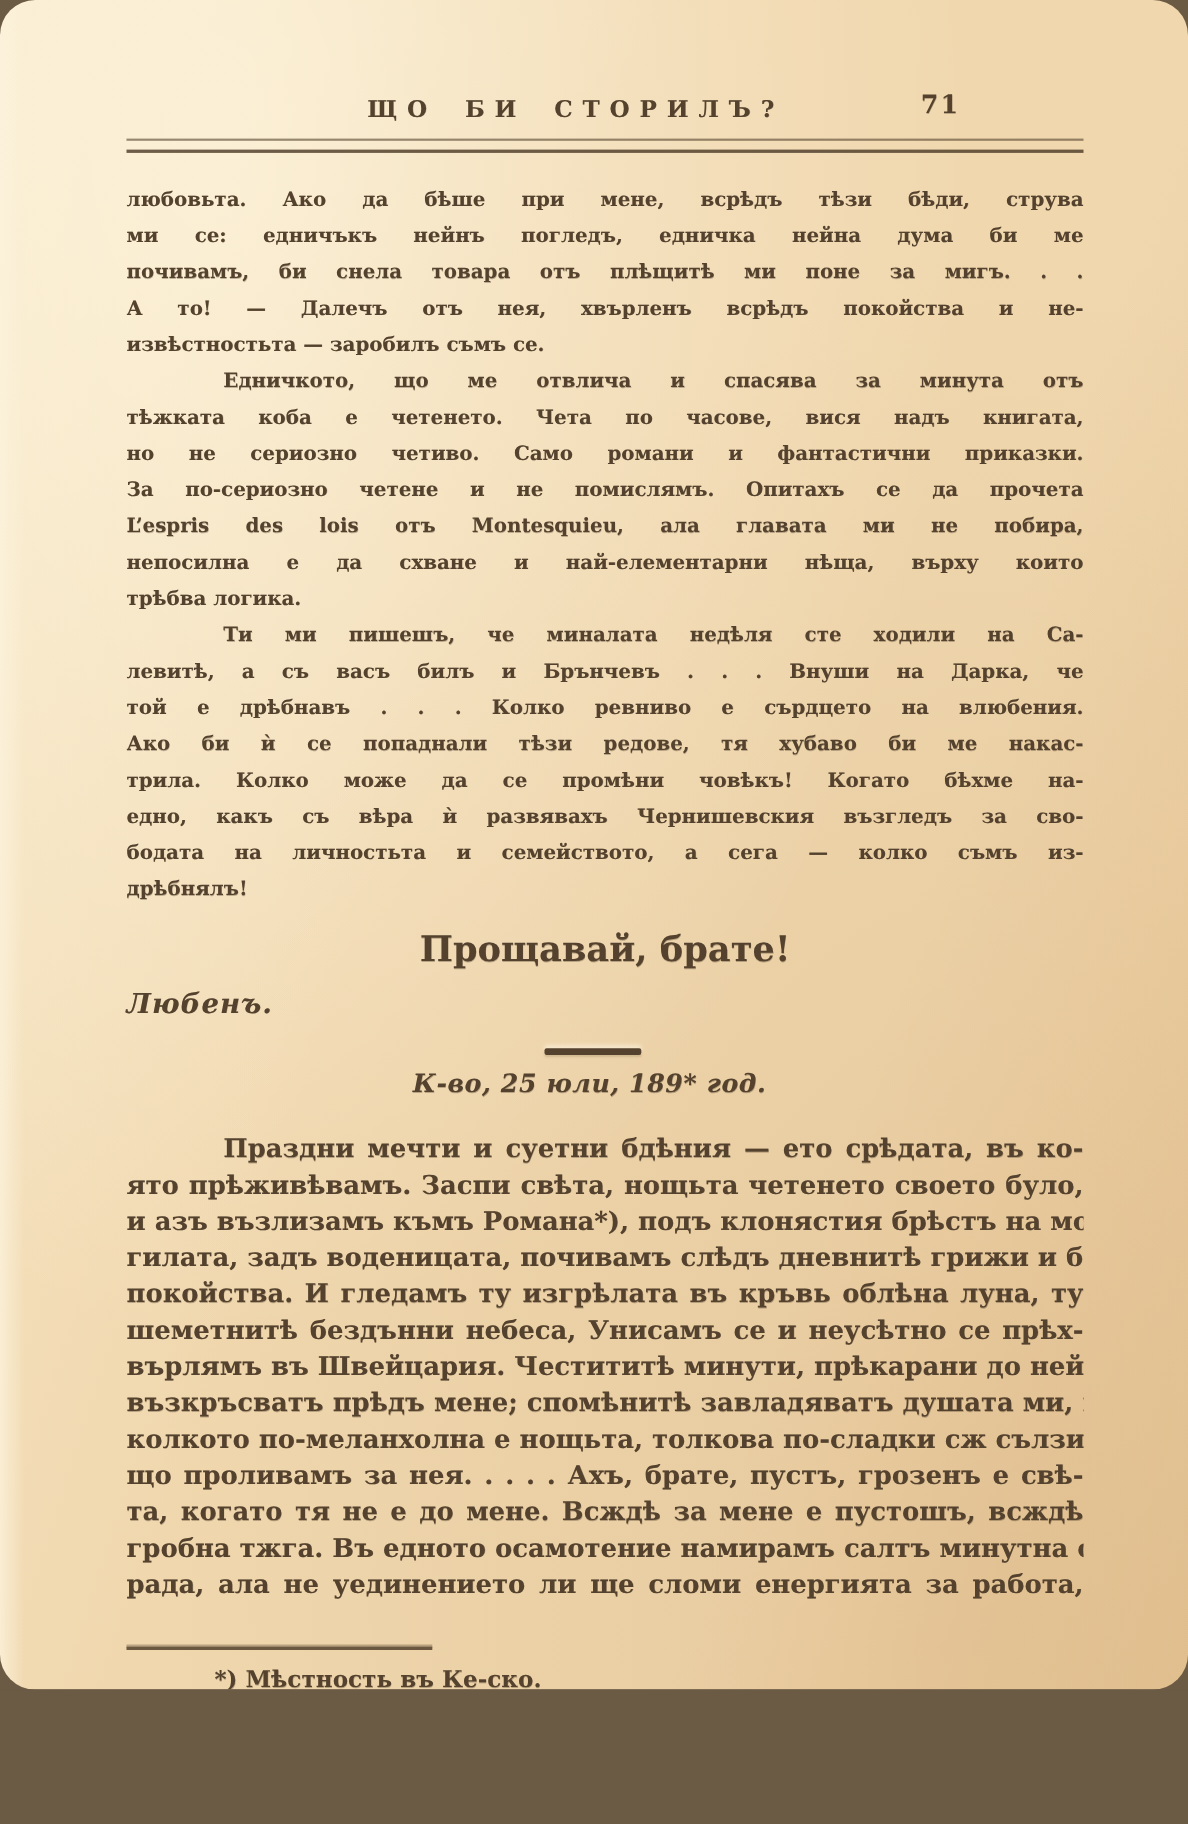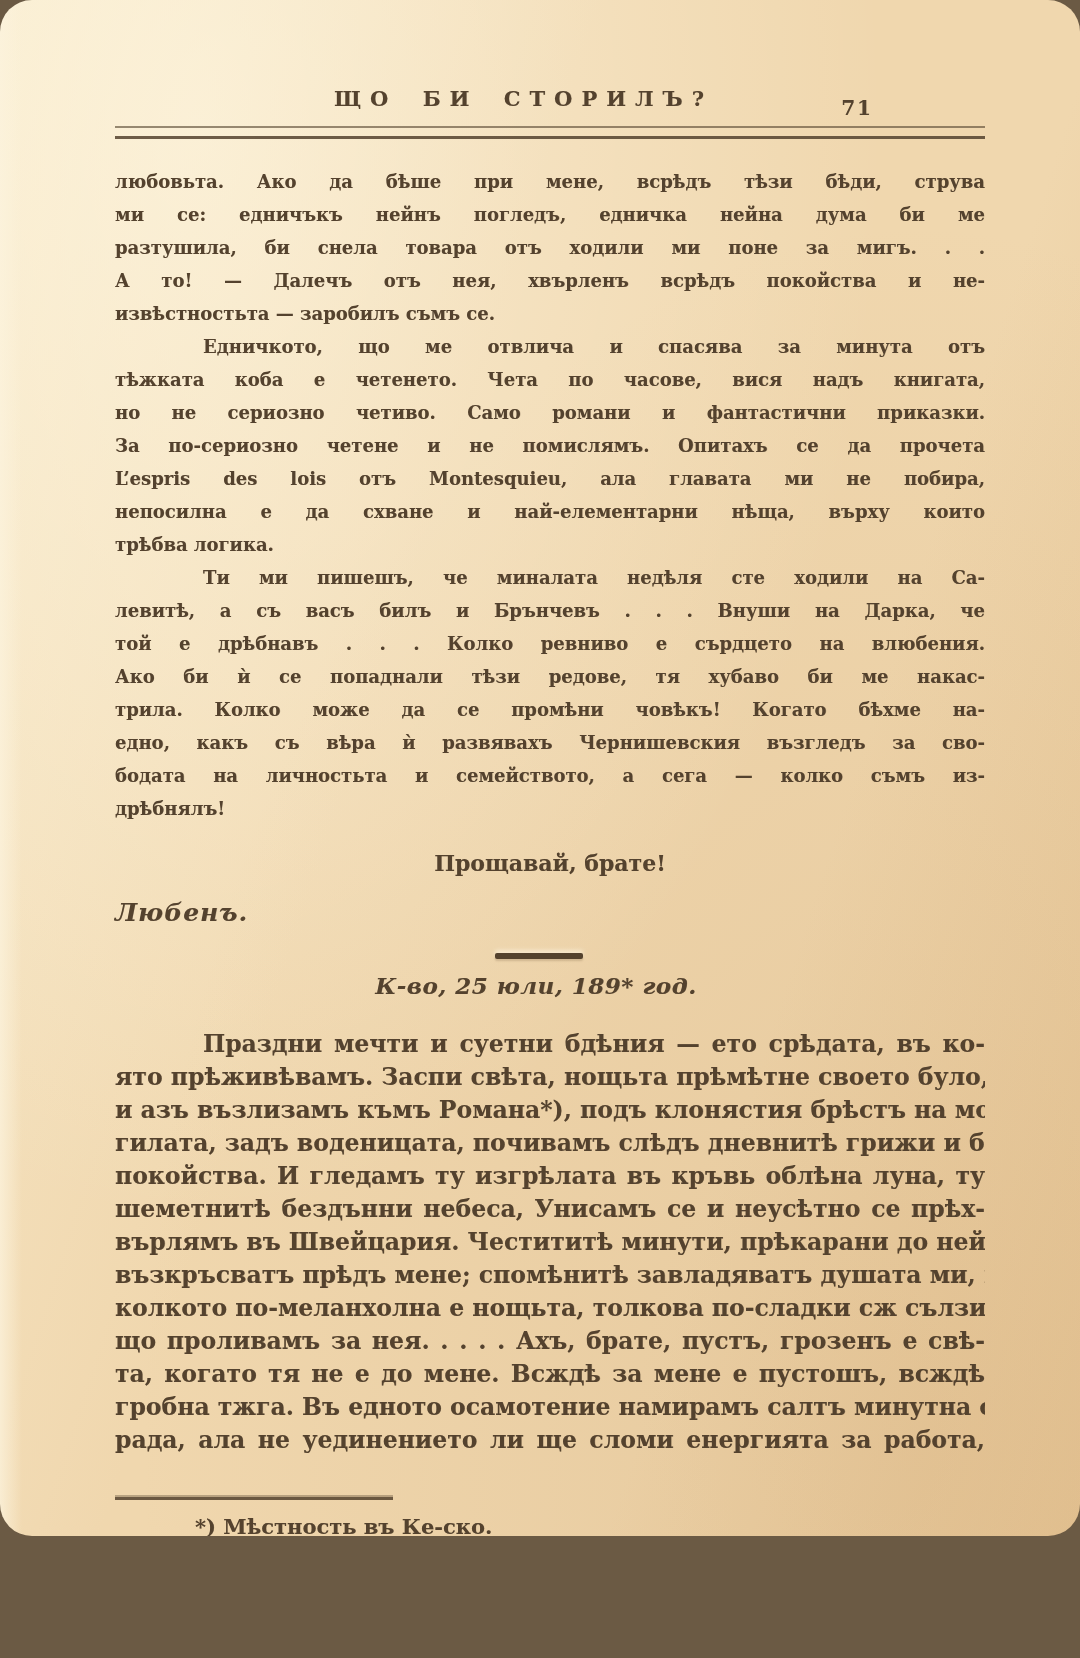--- a/index.html
+++ b/index.html
@@ -39,22 +39,22 @@
     top: 86px;
     transform: translateX(-57%);
     font-size: 21px;
     letter-spacing: 9px;
     word-spacing: 9px;
     white-space: nowrap;
   }
   .page-number {
     position: absolute;
     right: 112px;
-    top: 96px;
-    font-size: 20px;
+    top: 82px;
+    font-size: 23px;
     letter-spacing: 2px;
   }
   .header-rule {
     height: 8px;
     margin-top: 6px;
     border-top: 2px solid rgba(84,66,46,.6);
     border-bottom: 3px solid rgba(84,66,46,.85);
   }
   
   .body-text { margin-top: 26px; font-size: 18px; }
@@ -69,21 +69,21 @@
   }
   .line.justified { white-space: normal; }
   .line.last { text-align-last: left; white-space: normal; }
   .para.indent .line.first { text-indent: 88px; }
   
   .closing {
     margin-top: 22px;
     height: 33px;
     line-height: 33px;
     text-align: center;
-    font-size: 22px;
+    font-size: 32px;
   }
   .signature {
     margin-top: 16px;
     height: 33px;
     line-height: 33px;
     text-align: left;
     padding-right: 192px;
     font-style: italic;
     font-size: 25px;
     letter-spacing: 1px;
@@ -132,21 +132,21 @@
     <div class="running-header">
       <div class="running-title">ЩО БИ СТОРИЛЪ?</div>
       <div class="page-number">71</div>
     </div>
     <div class="header-rule"></div>
 
     <div class="body-text">
         <div class="para">
           <div class="line first">любовьта. Ако да бѣше при мене, всрѣдъ тѣзи бѣди, струва</div>
           <div class="line">ми се: едничъкъ нейнъ погледъ, едничка нейна дума би ме</div>
-          <div class="line">разтушила, би снела товара отъ ходили ми поне за мигъ. . .</div>
+          <div class="line">почивамъ, би снела товара отъ плѣщитѣ ми поне за мигъ. . .</div>
           <div class="line">А то! — Далечъ отъ нея, хвърленъ всрѣдъ покойства и не-</div>
           <div class="line last">извѣстностьта — заробилъ съмъ се.</div>
         </div>
         <div class="para indent">
           <div class="line first">Едничкото, що ме отвлича и спасява за минута отъ</div>
           <div class="line">тѣжката коба е четенето. Чета по часове, вися надъ книгата,</div>
           <div class="line">но не сериозно четиво. Само романи и фантастични приказки.</div>
           <div class="line">За по-сериозно четене и не помислямъ. Опитахъ се да прочета</div>
           <div class="line">L’espris des lois отъ Montesquieu, ала главата ми не побира,</div>
           <div class="line">непосилна е да схване и най-елементарни нѣща, върху които</div>
@@ -167,21 +167,21 @@
     <div class="closing">Прощавай, брате!</div>
     <div class="signature">Любенъ.</div>
 
     <div class="section-divider"></div>
 
     <div class="dateline">К-во, 25 юли, 189* год.</div>
 
     <div class="entry-body">
         <div class="para indent">
           <div class="line first">Праздни мечти и суетни бдѣния — ето срѣдата, въ ко-</div>
-          <div class="line">ято прѣживѣвамъ. Заспи свѣта, нощьта прѣмѣтне своето було,</div>
+          <div class="line">ято прѣживѣвамъ. Заспи свѣта, нощьта четенето своето було,</div>
           <div class="line">и азъ възлизамъ къмъ Романа*), подъ клонястия брѣстъ на мо-</div>
           <div class="line">гилата, задъ воденицата, почивамъ слѣдъ дневнитѣ грижи и без-</div>
           <div class="line">покойства. И гледамъ ту изгрѣлата въ кръвь облѣна луна, ту</div>
           <div class="line">шеметнитѣ бездънни небеса, Унисамъ се и неусѣтно се прѣх-</div>
           <div class="line">върлямъ въ Швейцария. Честититѣ минути, прѣкарани до ней,</div>
           <div class="line">възкръсватъ прѣдъ мене; спомѣнитѣ завладяватъ душата ми, и</div>
           <div class="line">колкото по-меланхолна е нощьта, толкова по-сладки сж сълзитѣ,</div>
           <div class="line">що проливамъ за нея. . . . . Ахъ, брате, пустъ, грозенъ е свѣ-</div>
           <div class="line">та, когато тя не е до мене. Всждѣ за мене е пустошъ, всждѣ</div>
           <div class="line">гробна тжга. Въ едното осамотение намирамъ салтъ минутна от-</div>

